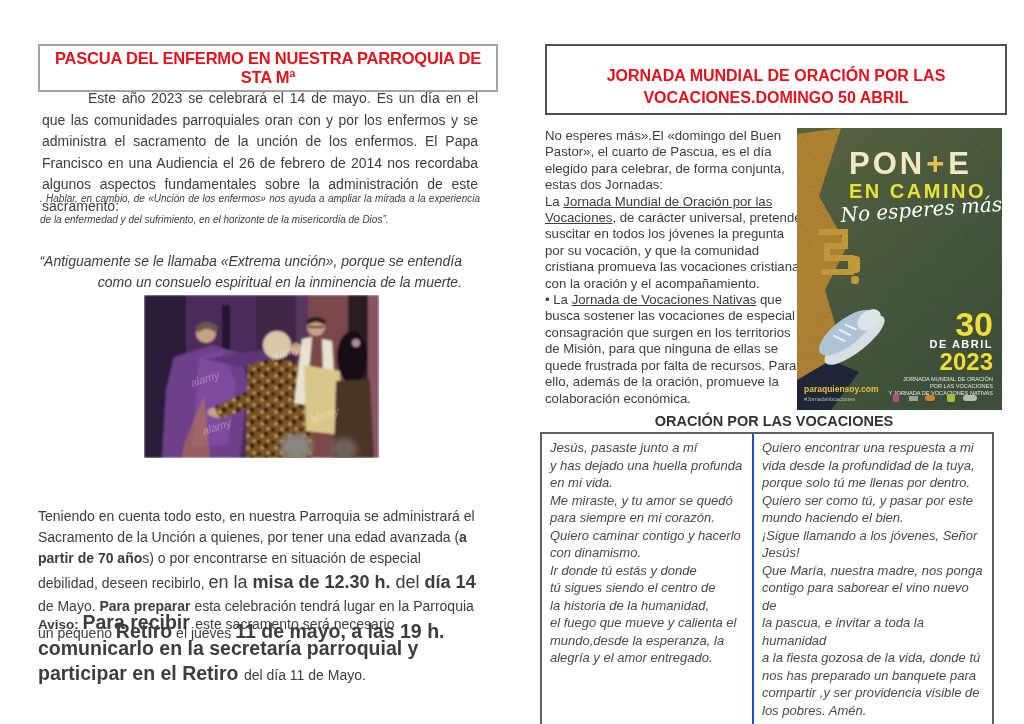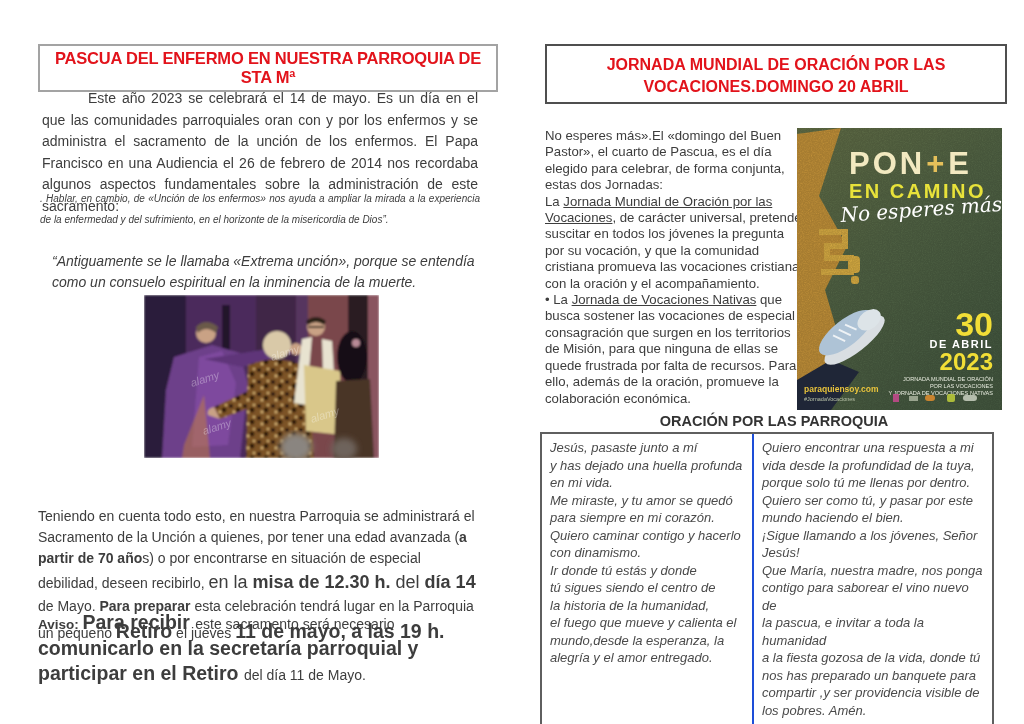--- a/index.html
+++ b/index.html
@@ -7,39 +7,39 @@
         font-family:"Liberation Sans","DejaVu Sans",sans-serif;color:#3d3d3d;}
 
   
   .l-title-box{position:absolute;left:38px;top:44px;width:456px;border:2px solid #a3a3a3;
                padding:3px 0;text-align:center;}
   .l-title-box .t{color:#e2131b;font-weight:bold;font-size:16.5px;letter-spacing:-0.2px;}
   .l-p1{position:absolute;left:42px;top:88px;width:436px;font-size:14px;line-height:21.5px;
         text-align:justify;text-indent:46px;}
   .l-q1{position:absolute;left:40px;top:188px;width:440px;font-size:10px;line-height:21px;
         font-style:italic;text-align:justify;}
-  .l-q2{position:absolute;left:52px;top:251px;width:440px;font-size:14px;line-height:21px;
-        font-style:italic;text-align:left;}
+  .l-q2{position:absolute;left:22px;top:251px;width:440px;font-size:14px;line-height:21px;
+        font-style:italic;text-align:right;}
   .photo{position:absolute;left:144px;top:295px;width:235px;height:163px;}
   .l-p2{position:absolute;left:38px;top:470px;width:444px;font-size:14px;line-height:1.5;
         text-align:left;margin-top:36px;}
   .l-aviso{position:absolute;left:38px;top:610px;width:448px;font-size:14px;line-height:1.32;}
 
   
   .r-n{font-weight:normal;}
   .r-b{font-weight:bold;}
   .r-bg{font-size:18px;}
   .r-bb{font-size:18px;font-weight:bold;}
   .r-xb{font-size:19.5px;font-weight:bold;}
   .r-sb{font-size:13.5px;font-weight:bold;}
   .r-u{text-decoration:underline;}
 
   
   .r-title-box{position:absolute;left:545px;top:44px;width:458px;border:2px solid #4f4f4f;
-               padding:8px 0 4px;text-align:center;line-height:22px;}
+               padding:19px 0 4px;text-align:center;line-height:22px;}
   .r-title-box .t{display:block;color:#e2131b;font-weight:bold;font-size:16px;}
   .r-intro{position:absolute;left:545px;top:92px;width:466px;font-size:13.6px;line-height:17px;
            white-space:pre-wrap;}
   .r-body{position:absolute;left:545px;top:128px;width:280px;font-size:13.2px;line-height:16.4px;
           white-space:pre-wrap;}
   .poster{position:absolute;left:797px;top:128px;width:205px;height:328px;}
 
   .prayer-title{position:absolute;left:545px;top:413px;width:458px;text-align:center;
                 font-weight:bold;font-size:14.5px;color:#333;}
   .prayer-table{position:absolute;left:540px;top:432px;width:450px;display:flex;
@@ -124,21 +124,21 @@
         <text x="60" y="140" transform="rotate(-18 60 140)">alamy</text>
       </g>
     </svg>
   </div>
 
   <div class="l-p2"><span class="r-n">Teniendo en cuenta todo esto, en nuestra Parroquia se administrará el Sacramento de la Unción a quienes, por tener una edad avanzada (</span><span class="r-b">a partir de 70 año</span><span class="r-n">s) o  por encontrarse en situación de especial debilidad, deseen recibirlo, </span><span class="r-bg">en la </span><span class="r-bb">misa de 12.30 h.</span><span class="r-bg"> del </span><span class="r-bb">día 14</span><span class="r-n"> de Mayo. </span><span class="r-b">Para preparar</span><span class="r-n"> esta celebración tendrá lugar en la Parroquia un pequeño </span><span class="r-xb">Retiro</span><span class="r-n"> el jueves </span><span class="r-xb">11 de mayo, a las 19 h.</span></div>
   <div class="l-aviso"><span class="r-sb">Aviso: </span><span class="r-xb">Para recibir </span><span class="r-n">este sacramento será necesario </span><span class="r-xb">comunicarlo en la secretaría parroquial y participar en el Retiro </span><span class="r-n">del día 11 de Mayo.</span></div>
 
   <div class="r-title-box">
     <span class="t">JORNADA MUNDIAL DE ORACIÓN POR LAS</span>
-    <span class="t">VOCACIONES.DOMINGO 20 ABRIL</span>
+    <span class="t">VOCACIONES.DOMINGO 50 ABRIL</span>
   </div>
 
   <div class="r-body"><span class="r-n">No esperes más».El «domingo del Buen
 Pastor», el cuarto de Pascua, es el día
 elegido para celebrar, de forma conjunta,
 estas dos Jornadas:
 La </span><span class="r-u">Jornada Mundial de Oración por las
 Vocaciones</span><span class="r-n">, de carácter universal, pretende
 suscitar en todos los jóvenes la pregunta
 por su vocación, y que la comunidad
@@ -202,21 +202,21 @@
       <g opacity="0.9">
         <rect x="96" y="266" width="6" height="8" fill="#c04a8a"></rect>
         <rect x="112" y="268" width="9" height="5" fill="#cfd6c0" opacity="0.7"></rect>
         <rect x="128" y="267" width="10" height="6" rx="3" fill="#d88a2e"></rect>
         <rect x="150" y="266" width="8" height="8" rx="2" fill="#b8c83a"></rect>
         <rect x="166" y="267" width="14" height="6" rx="3" fill="#e4e8da" opacity="0.8"></rect>
       </g>
     </svg>
   </div>
 
-  <div class="prayer-title">ORACIÓN POR LAS PARROQUIA</div>
+  <div class="prayer-title">ORACIÓN POR LAS VOCACIONES</div>
 
   <div class="prayer-table">
     <div class="prayer-cell cell-l">Jesús, pasaste junto a mí
 y has dejado una huella profunda
 en mi vida.
 Me miraste, y tu amor se quedó
 para siempre en mi corazón.
 Quiero caminar contigo y hacerlo
 con dinamismo.
 Ir donde tú estás y donde

